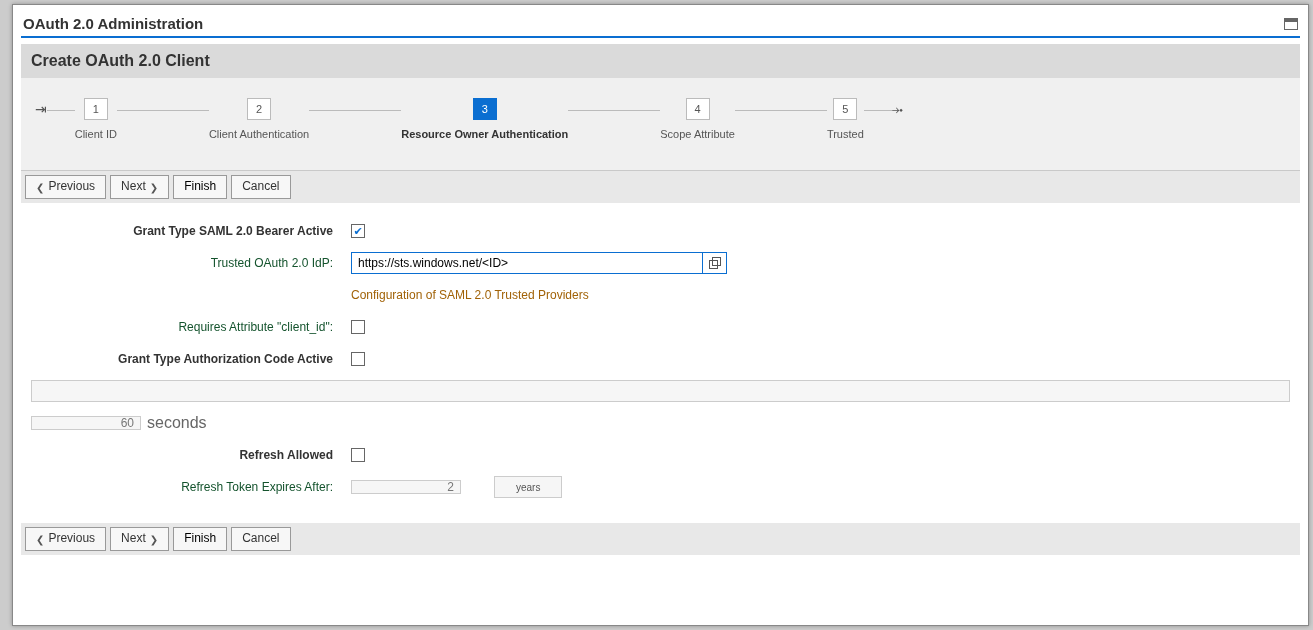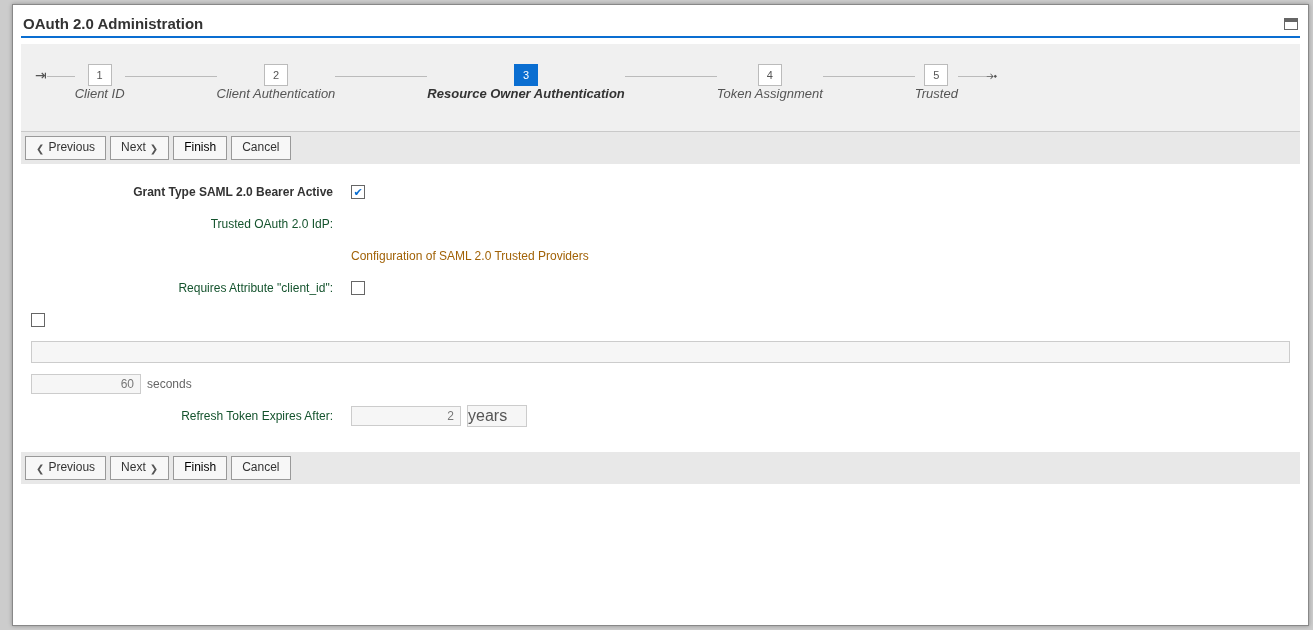--- a/index.html
+++ b/index.html
@@ -91,24 +91,24 @@
     align-items: center;
     justify-content: center;
     font-size: 11px;
   }
   .step.active .step-box {
     background: #0a6ed1;
     color: #fff;
     border-color: #0a6ed1;
   }
   .step-label {
-    font-size: 13px;
+    margin-top: 8px;
+    font-size: 11px;
     color: #555;
     white-space: nowrap;
-    font-style: italic;
   }
   .step.active .step-label {
     font-weight: bold;
     color: #333;
   }
   .nav-bar {
     background: #e8e8e8;
     padding: 4px 4px;
     display: flex;
     gap: 4px;
@@ -133,20 +133,21 @@
   }
   .form-area {
     padding: 16px 10px 16px 10px;
     background: #fff;
   }
   .form-row {
     display: flex;
     align-items: center;
     min-height: 24px;
     margin-bottom: 8px;
+    justify-content: flex-end;
   }
   .form-label {
     width: 320px;
     text-align: right;
     padding-right: 18px;
     font-size: 12px;
     color: #14532d;
   }
   .form-label.strong { color: #333; font-weight: bold; }
   .form-control { flex: 1; display: flex; align-items: center; gap: 6px; }
@@ -191,52 +192,56 @@
     cursor: pointer;
   }
   .wide-input {
     flex: 1;
     height: 22px;
     background: #f6f6f6;
     border: 1px solid #ccc;
   }
   .num-input {
     width: 110px;
-    height: 20px;
+    height: 14px;
     background: #f6f6f6;
     border: 1px solid #ccc;
     text-align: right;
     padding-right: 6px;
     font-size: 12px;
     color: #777;
   }
   .unit-box {
     height: 22px;
     background: #f6f6f6;
     border: 1px solid #ccc;
-    padding: 0 0;
+    padding: 0 21px;
     display: inline-flex;
     align-items: center;
-    font-size: 16px;
+    font-size: 10px;
     color: #555;
     min-width: 60px;
-  }
-  .suffix { color: #666; font-size: 12px; }
+    margin-left: 27px;
+  }
+  .suffix { color: #666; font-size: 16px; }
 </style>
 </head>
 <body>
 
 <div class="window">
 
   <div class="titlebar">
     <span class="app-title">OAuth 2.0 Administration</span>
     <span class="max-icon"></span>
   </div>
   <hr class="blue-rule">
 
+  <div class="section-header">
+    <span class="section-title">Create OAuth 2.0 Client</span>
+  </div>
 
   <div class="wizard-strip">
     <span class="wiz-arrow">⇥</span>
     <span class="wiz-line short"></span>
 
     <div class="step">
       <div class="step-box">1</div>
       <div class="step-label">Client ID</div>
     </div>
     <span class="wiz-line long"></span>
@@ -248,21 +253,21 @@
     <span class="wiz-line long"></span>
 
     <div class="step active">
       <div class="step-box">3</div>
       <div class="step-label">Resource Owner Authentication</div>
     </div>
     <span class="wiz-line long"></span>
 
     <div class="step">
       <div class="step-box">4</div>
-      <div class="step-label">Token Assignment</div>
+      <div class="step-label">Scope Attribute</div>
     </div>
     <span class="wiz-line long"></span>
 
     <div class="step">
       <div class="step-box">5</div>
       <div class="step-label">Trusted</div>
     </div>
     <span class="wiz-line short"></span>
     <span class="wiz-arrow">⤞</span>
   </div>
@@ -288,55 +293,73 @@
 
     <div class="form-row">
       <div class="form-label strong">Grant Type SAML 2.0 Bearer Active</div>
       <div class="form-control">
         <span class="cbx checked"></span>
       </div>
     </div>
 
     <div class="form-row">
       <div class="form-label">Trusted OAuth 2.0 IdP:</div>
+      <div class="form-control">
+        <div class="combo">
+          <input type="text" value="https://sts.windows.net/&lt;ID&gt;" style="">
+          <span class="vh">
+            <svg class="vh-svg" viewBox="0 0 12 12">
+              <rect x="0.5" y="3.5" width="8" height="8" fill="none" stroke="#555"></rect>
+              <rect x="3.5" y="0.5" width="8" height="8" fill="none" stroke="#555"></rect>
+            </svg>
+          </span>
+        </div>
+      </div>
     </div>
 
     <div class="form-row">
       <div class="form-label"></div>
       <div class="form-control">
         <span class="link">Configuration of SAML 2.0 Trusted Providers</span>
       </div>
     </div>
 
     <div class="form-row">
       <div class="form-label">Requires Attribute "client_id":</div>
       <div class="form-control">
         <span class="cbx"></span>
       </div>
     </div>
 
     <div class="form-row">
+      <div class="form-label strong">Grant Type Authorization Code Active</div>
       <div class="form-control">
         <span class="cbx"></span>
       </div>
     </div>
 
     <div class="form-row">
       <div class="form-control">
         <input class="wide-input" type="text" disabled="" value="" style="">
       </div>
     </div>
 
     <div class="form-row">
       <div class="form-control">
         <input class="num-input" type="text" disabled="" value="60" style="">
         <span class="suffix">seconds</span>
       </div>
     </div>
 
+    <div class="form-row">
+      <div class="form-label strong">Refresh Allowed</div>
+      <div class="form-control">
+        <span class="cbx"></span>
+      </div>
+    </div>
 
     <div class="form-row">
       <div class="form-label">Refresh Token Expires After:</div>
       <div class="form-control">
         <input class="num-input" type="text" disabled="" value="2" style="">
         <span class="unit-box">years</span>
       </div>
     </div>
 
   </div>

